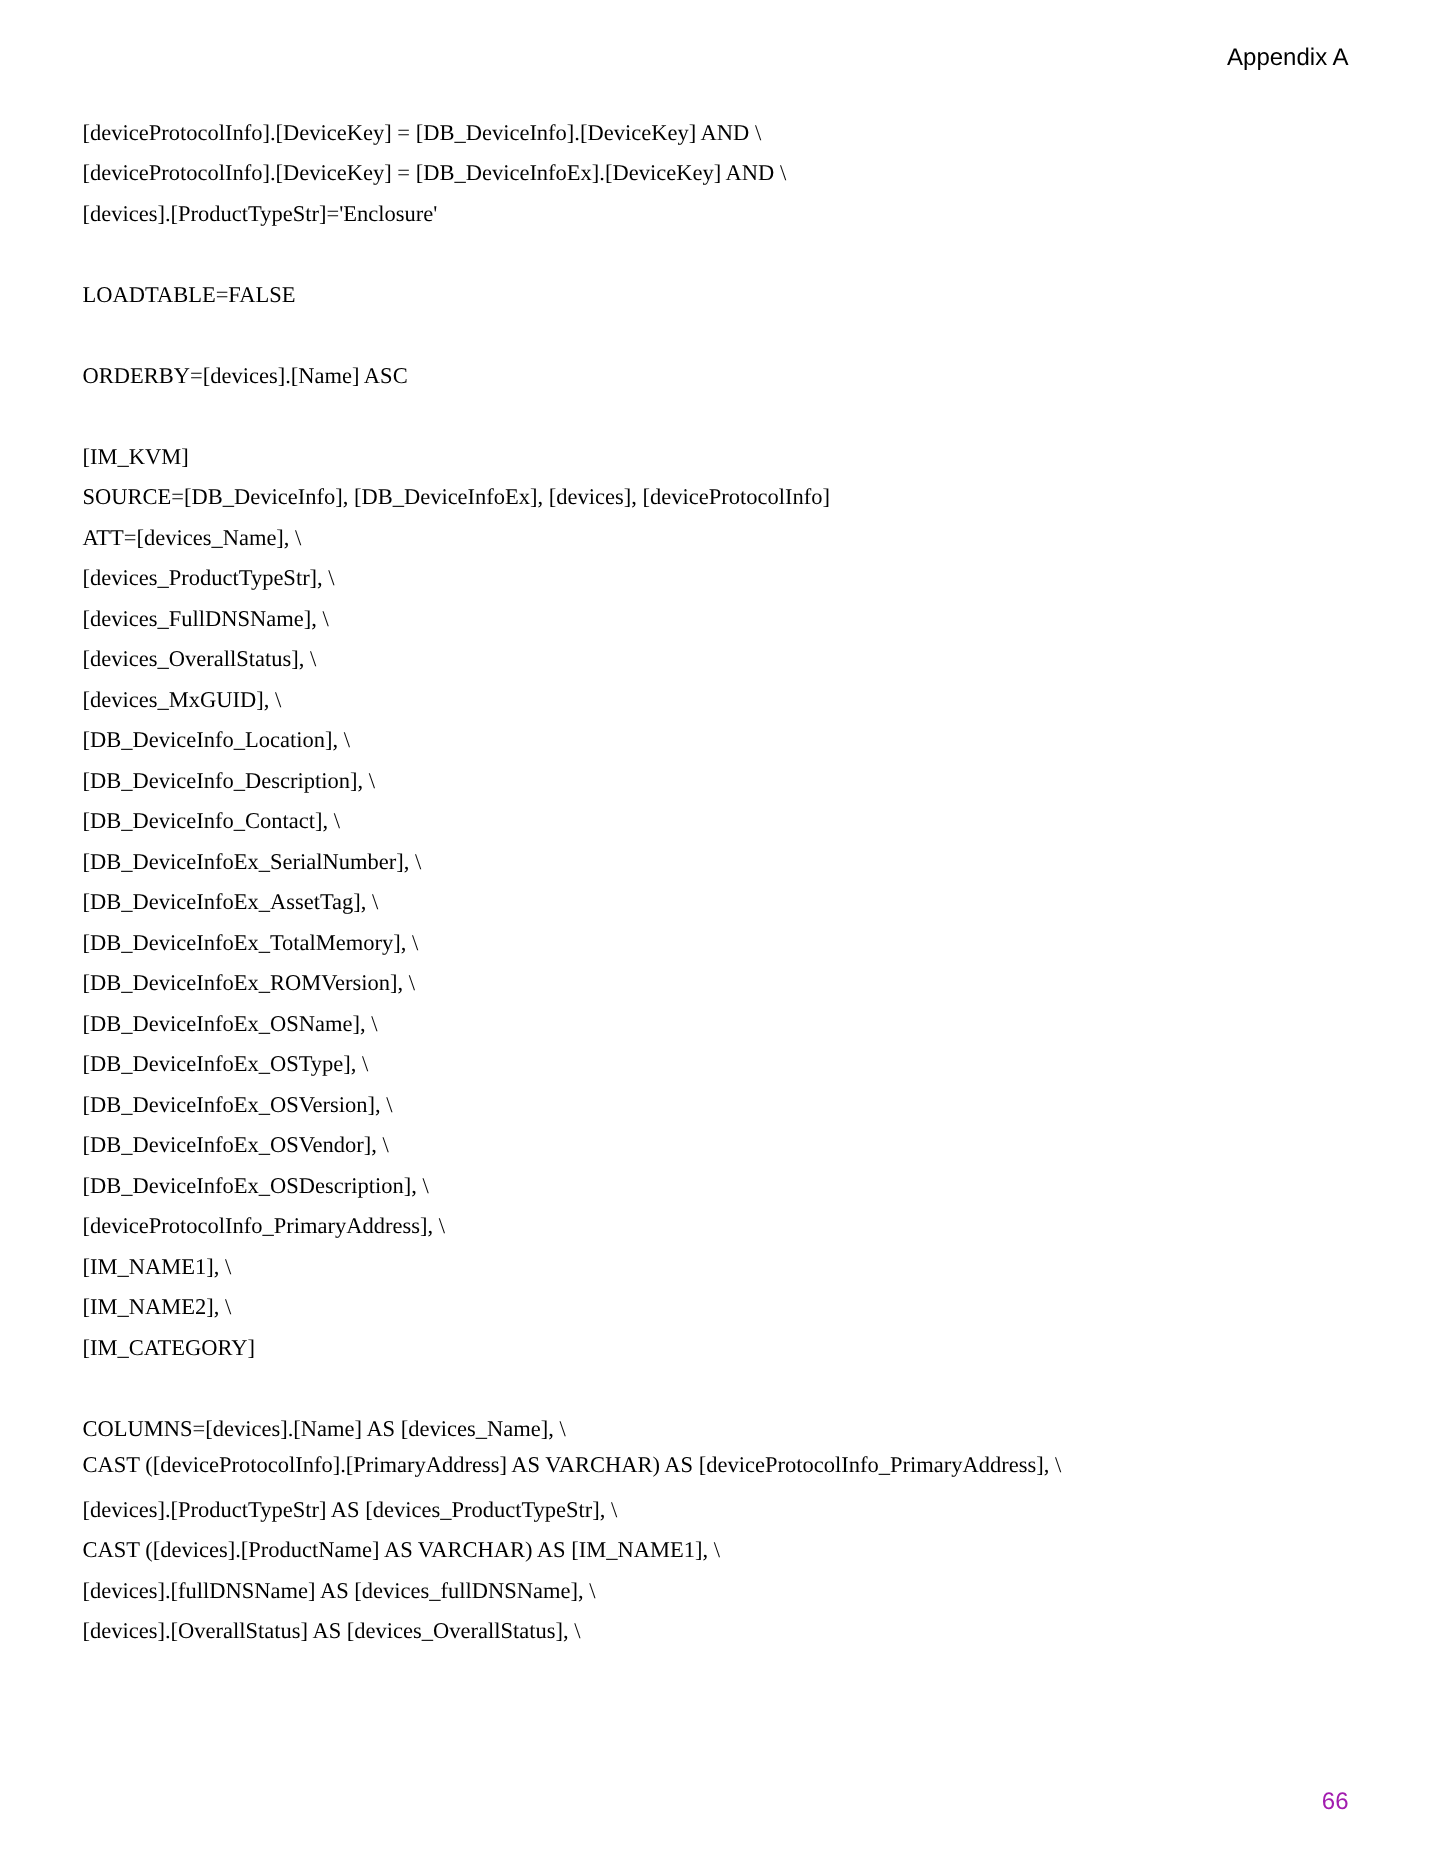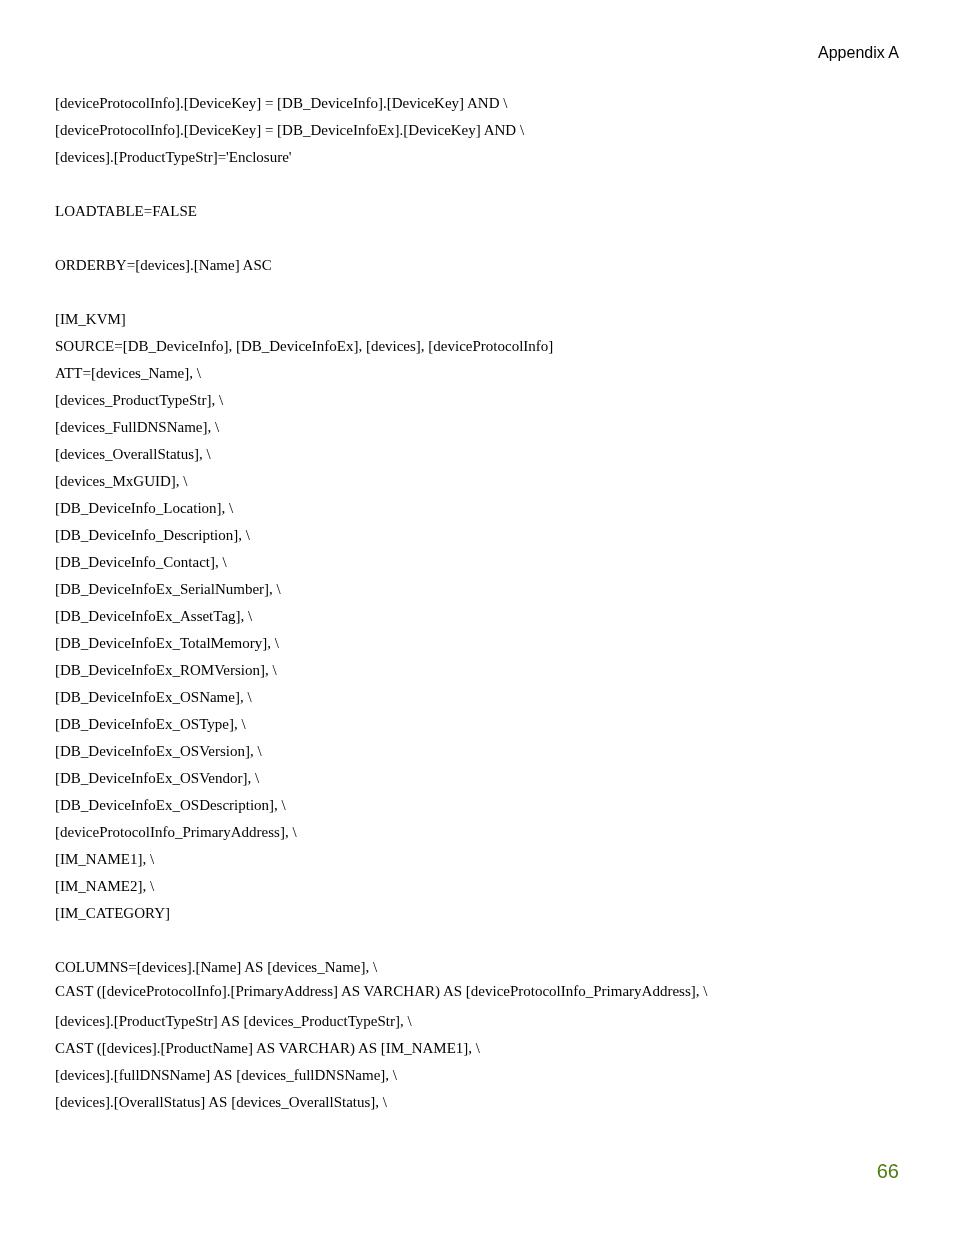--- a/index.html
+++ b/index.html
@@ -6,21 +6,21 @@
     margin: 0;
     padding: 0;
     background: #ffffff;
     font-family: Arial, Helvetica, sans-serif;
     width: 954px;
     height: 1235px;
     position: relative;
     box-sizing: border-box;
   }
   .page {
-    padding: 44px 55px 40px 55px;
+    padding: 30px 55px 40px 55px;
     box-sizing: border-box;
     height: 100%;
     position: relative;
   }
   .header {
     text-align: right;
     font-size: 16px;
     color: #000;
     margin-bottom: 28px;
     font-family: Arial, Helvetica, sans-serif;
@@ -28,24 +28,24 @@
   .code {
     font-family: Liberation Serif, serif;
     font-size: 15px;
     line-height: 27px;
     color: #000;
     white-space: pre-wrap;
     word-wrap: break-word;
   }
   .footer {
     position: absolute;
-    bottom: 52px;
+    bottom: 24px;
     right: 55px;
-    font-size: 20px;
-    color: #4d7c0f;
+    font-size: 16px;
+    color: #a21caf;
     font-family: Arial, Helvetica, sans-serif;
   }
 </style>
 </head>
 <body>
 
 <div class="page">
   <div class="header">Appendix A</div>
   <div class="code" id="code-container"><div>[deviceProtocolInfo].[DeviceKey] = [DB_DeviceInfo].[DeviceKey] AND \</div><div>[deviceProtocolInfo].[DeviceKey] = [DB_DeviceInfoEx].[DeviceKey] AND \</div><div>[devices].[ProductTypeStr]='Enclosure'</div><div>&nbsp;</div><div>LOADTABLE=FALSE</div><div>&nbsp;</div><div>ORDERBY=[devices].[Name] ASC</div><div>&nbsp;</div><div>[IM_KVM]</div><div>SOURCE=[DB_DeviceInfo], [DB_DeviceInfoEx], [devices], [deviceProtocolInfo]</div><div>ATT=[devices_Name], \</div><div>[devices_ProductTypeStr], \</div><div>[devices_FullDNSName], \</div><div>[devices_OverallStatus], \</div><div>[devices_MxGUID], \</div><div>[DB_DeviceInfo_Location], \</div><div>[DB_DeviceInfo_Description], \</div><div>[DB_DeviceInfo_Contact], \</div><div>[DB_DeviceInfoEx_SerialNumber], \</div><div>[DB_DeviceInfoEx_AssetTag], \</div><div>[DB_DeviceInfoEx_TotalMemory], \</div><div>[DB_DeviceInfoEx_ROMVersion], \</div><div>[DB_DeviceInfoEx_OSName], \</div><div>[DB_DeviceInfoEx_OSType], \</div><div>[DB_DeviceInfoEx_OSVersion], \</div><div>[DB_DeviceInfoEx_OSVendor], \</div><div>[DB_DeviceInfoEx_OSDescription], \</div><div>[deviceProtocolInfo_PrimaryAddress], \</div><div>[IM_NAME1], \</div><div>[IM_NAME2], \</div><div>[IM_CATEGORY]</div><div>&nbsp;</div><div>COLUMNS=[devices].[Name] AS [devices_Name], \</div><div style="line-height: 21px; margin-bottom: 6px;">CAST ([deviceProtocolInfo].[PrimaryAddress] AS VARCHAR) AS [deviceProtocolInfo_PrimaryAddress], \</div><div>[devices].[ProductTypeStr] AS [devices_ProductTypeStr], \</div><div>CAST ([devices].[ProductName] AS VARCHAR) AS [IM_NAME1], \</div><div>[devices].[fullDNSName] AS [devices_fullDNSName], \</div><div>[devices].[OverallStatus] AS [devices_OverallStatus], \</div></div>
   <div class="footer">66</div>

